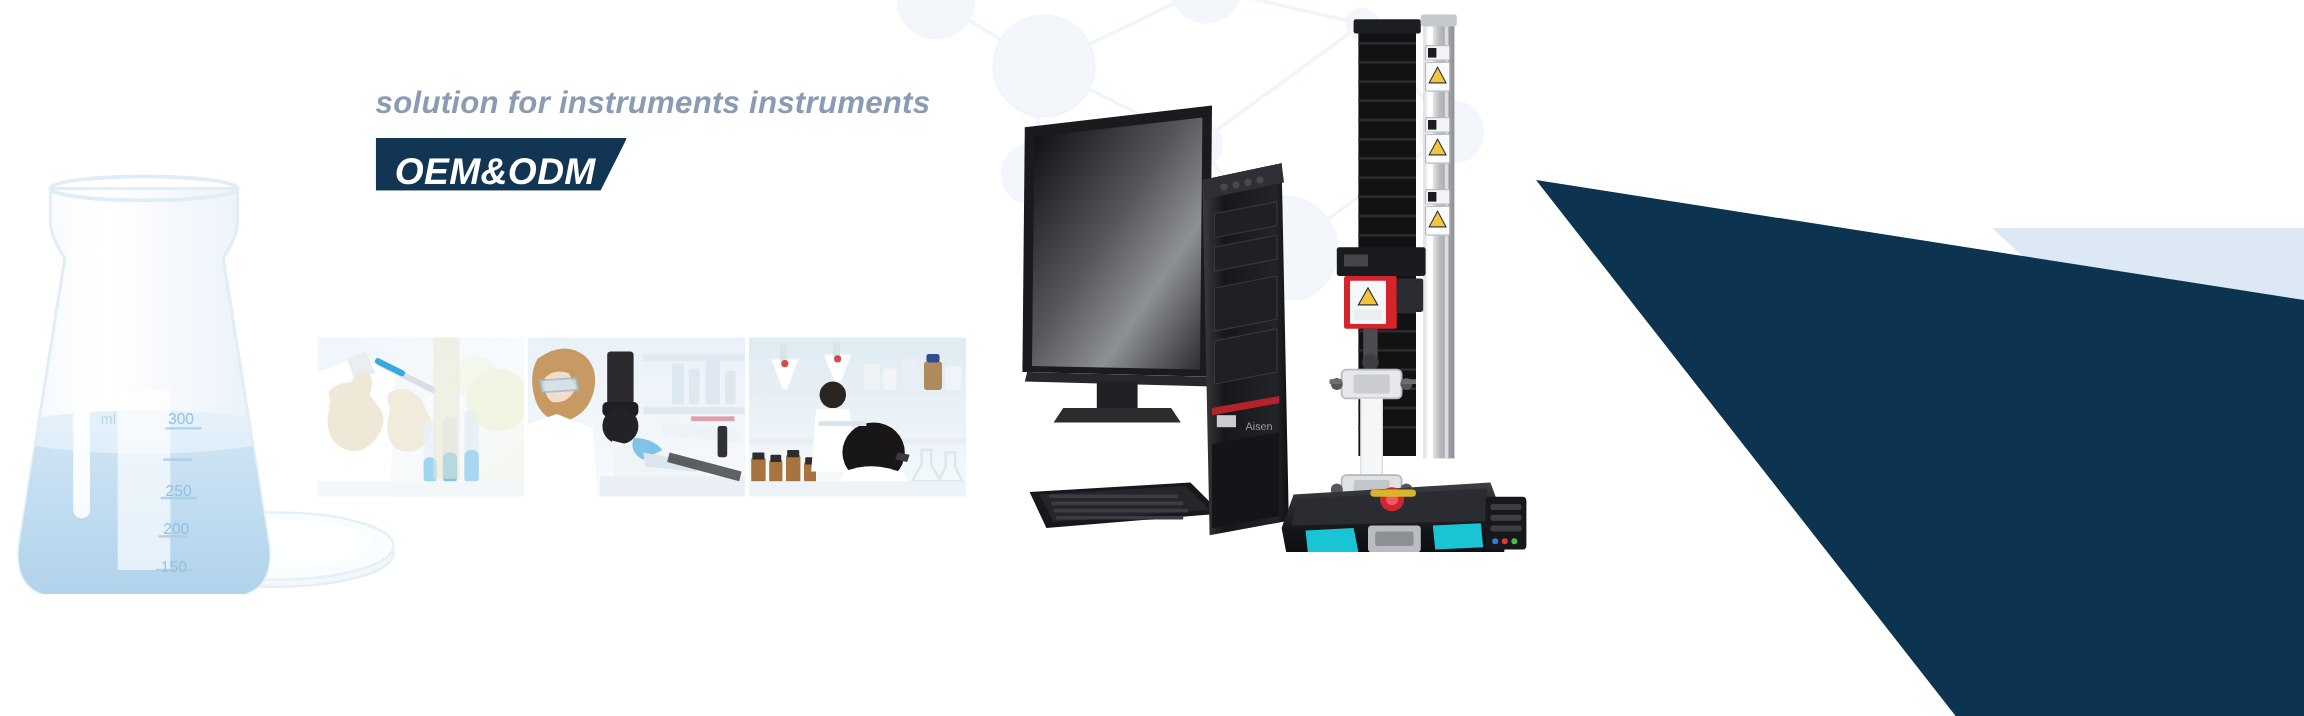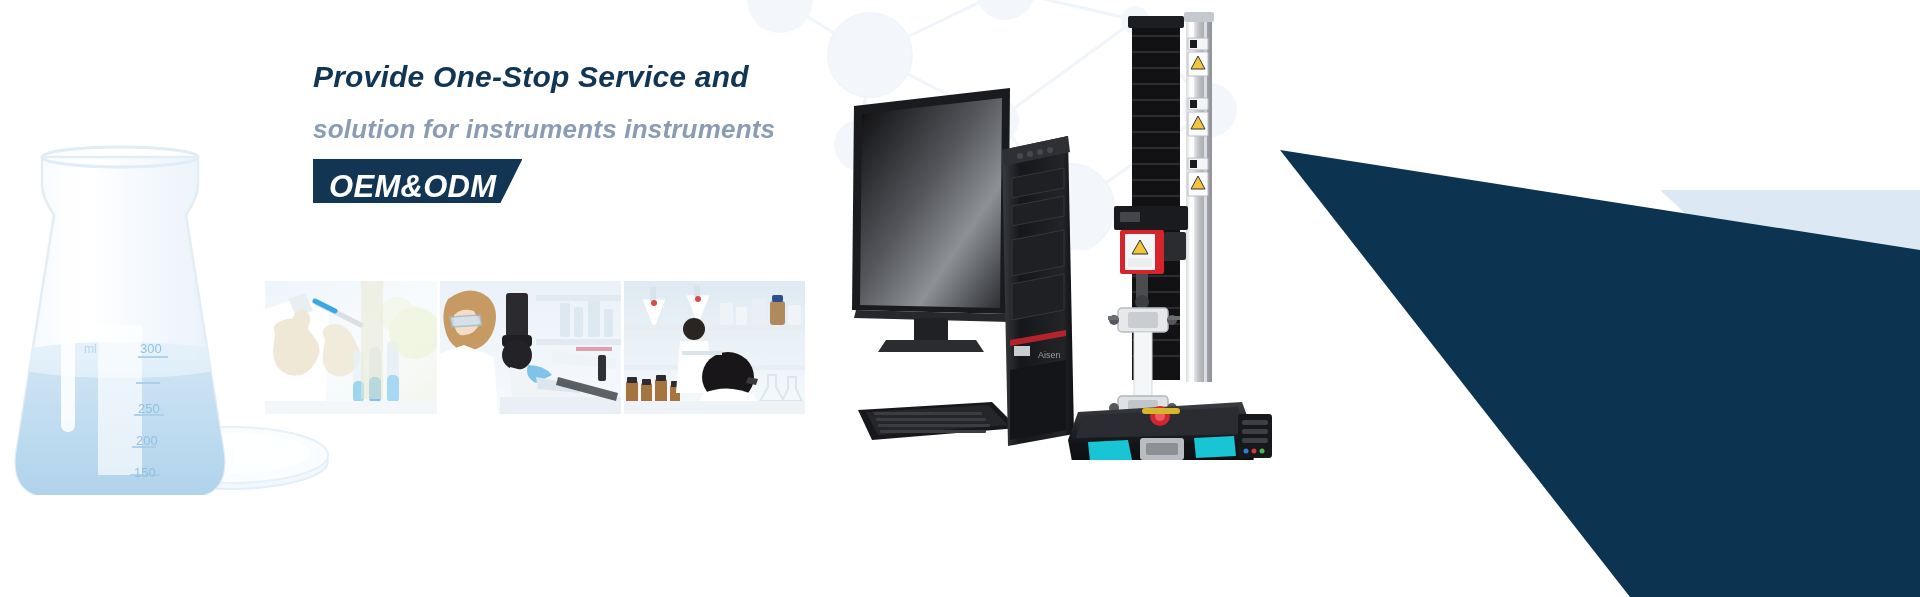--- a/index.html
+++ b/index.html
@@ -141,21 +141,20 @@
           <text x="128" y="288">250</text>
           <text x="126" y="320">200</text>
           <text x="124" y="352">150</text>
           <text x="74" y="228" font-size="12" fill="#b8d4e8">ml</text>
         </g>
       </g>
     </svg>
   </div>
 
   <div class="copy no-sel">
-    <div class="line1">Provide One-Stop Service and</div>
     <div class="line2">solution for instruments instruments</div>
     <div class="badge-row">
       <div class="badge">OEM&amp;ODM</div>
     </div>
   </div>
 
   <div class="strip">
 
     <div class="cell cell-a">
       <svg viewBox="0 0 172 133" width="172" height="133" xmlns="http://www.w3.org/2000/svg" aria-hidden="true">

